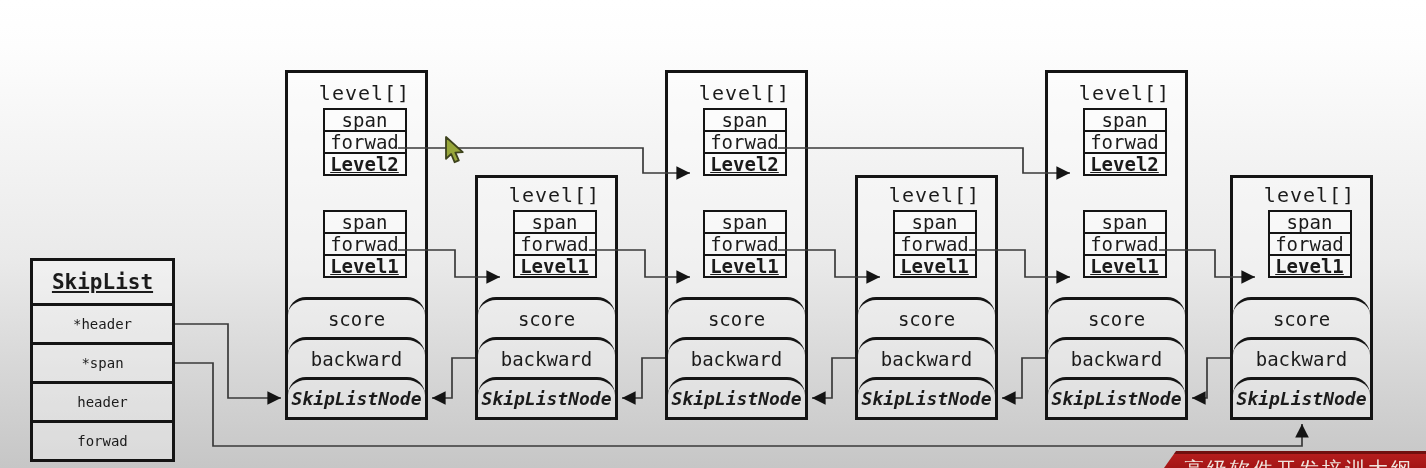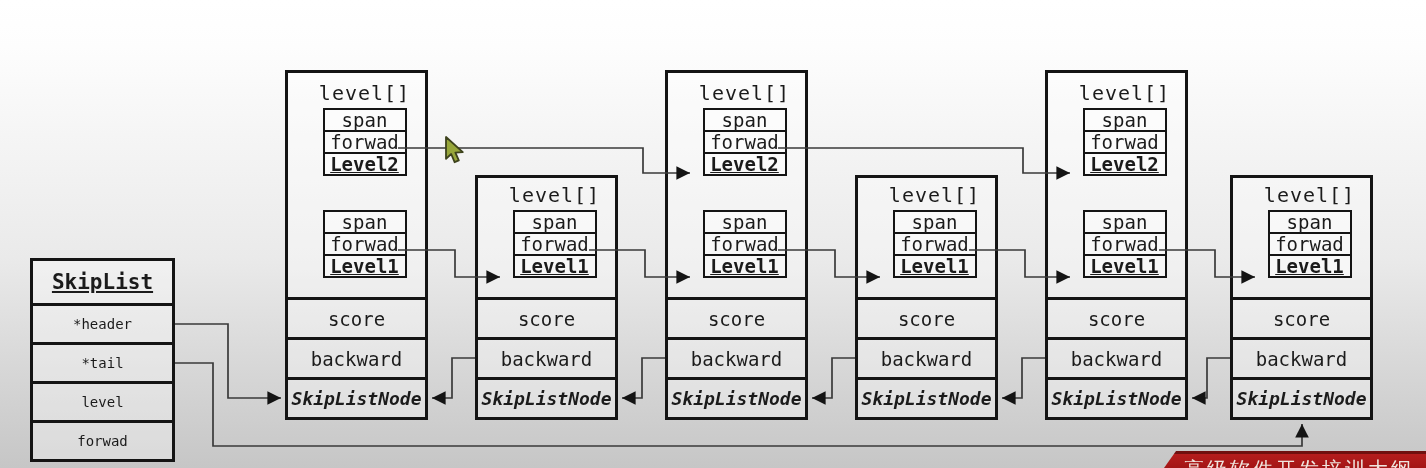--- a/index.html
+++ b/index.html
@@ -18,21 +18,21 @@
   .node.short{top:175px;height:245px;}
   .level-area{flex:1;position:relative;margin-left:16px;}
   .level-title{text-align:center;margin-top:8px;font-size:20px;letter-spacing:1px;}
   .short .level-title{margin-top:5px;}
   .lgroup{position:absolute;left:50%;transform:translateX(-50%);width:84px;border:2.5px solid #141414;background:rgba(255,255,255,0.45);box-sizing:border-box;}
   .g1{top:35px;}
   .g2{top:137px;}
   .short .lgroup{top:32px;}
   .lrow{height:20px;display:flex;align-items:center;justify-content:center;font-size:19px;border-top:2px solid #141414;}
   .lrow:first-child{border-top:none;}
-  .row{height:37px;border-top:3px solid #141414;display:flex;align-items:center;justify-content:center;font-size:19px;}
+  .row{height:37px;border-top:3px solid #141414;display:flex;align-items:center;justify-content:center;font-size:19px;border-radius:18px;}
   .row.footer{font-size:18px;font-weight:bold;font-style:italic;}
   .bold{font-weight:bold;text-decoration:underline;}
   svg.lines{position:absolute;left:0;top:0;z-index:5;pointer-events:none;}
   .conn{fill:none;stroke:#3a3a3a;stroke-width:1.7;}
   .cursor{position:absolute;left:444px;top:136px;z-index:6;}
   
   .banner{
     position:absolute;left:1152px;top:451px;width:274px;height:17px;z-index:4;
     clip-path:polygon(24px 0,100% 0,100% 200%,0 200%);
     background:linear-gradient(180deg,#70100f 0px,#70100f 3px,#b51d1d 3px,#a31515 100%);
@@ -43,22 +43,22 @@
   }
 </style>
 </head>
 <body>
 
 <div class="stage">
 
   <div class="box sl">
     <div class="sl-title bold">SkipList</div>
     <div class="sl-row">*header</div>
-    <div class="sl-row">*tail</div>
-    <div class="sl-row">level</div>
+    <div class="sl-row">*span</div>
+    <div class="sl-row">header</div>
     <div class="sl-row">forwad</div>
   </div>
 
   <div class="box node" style="left:285px">
     <div class="level-area">
       <div class="level-title">level[]</div>
       <div class="lgroup g1">
         <div class="lrow">span</div>
         <div class="lrow">forwad</div>
         <div class="lrow bold">Level2</div>

